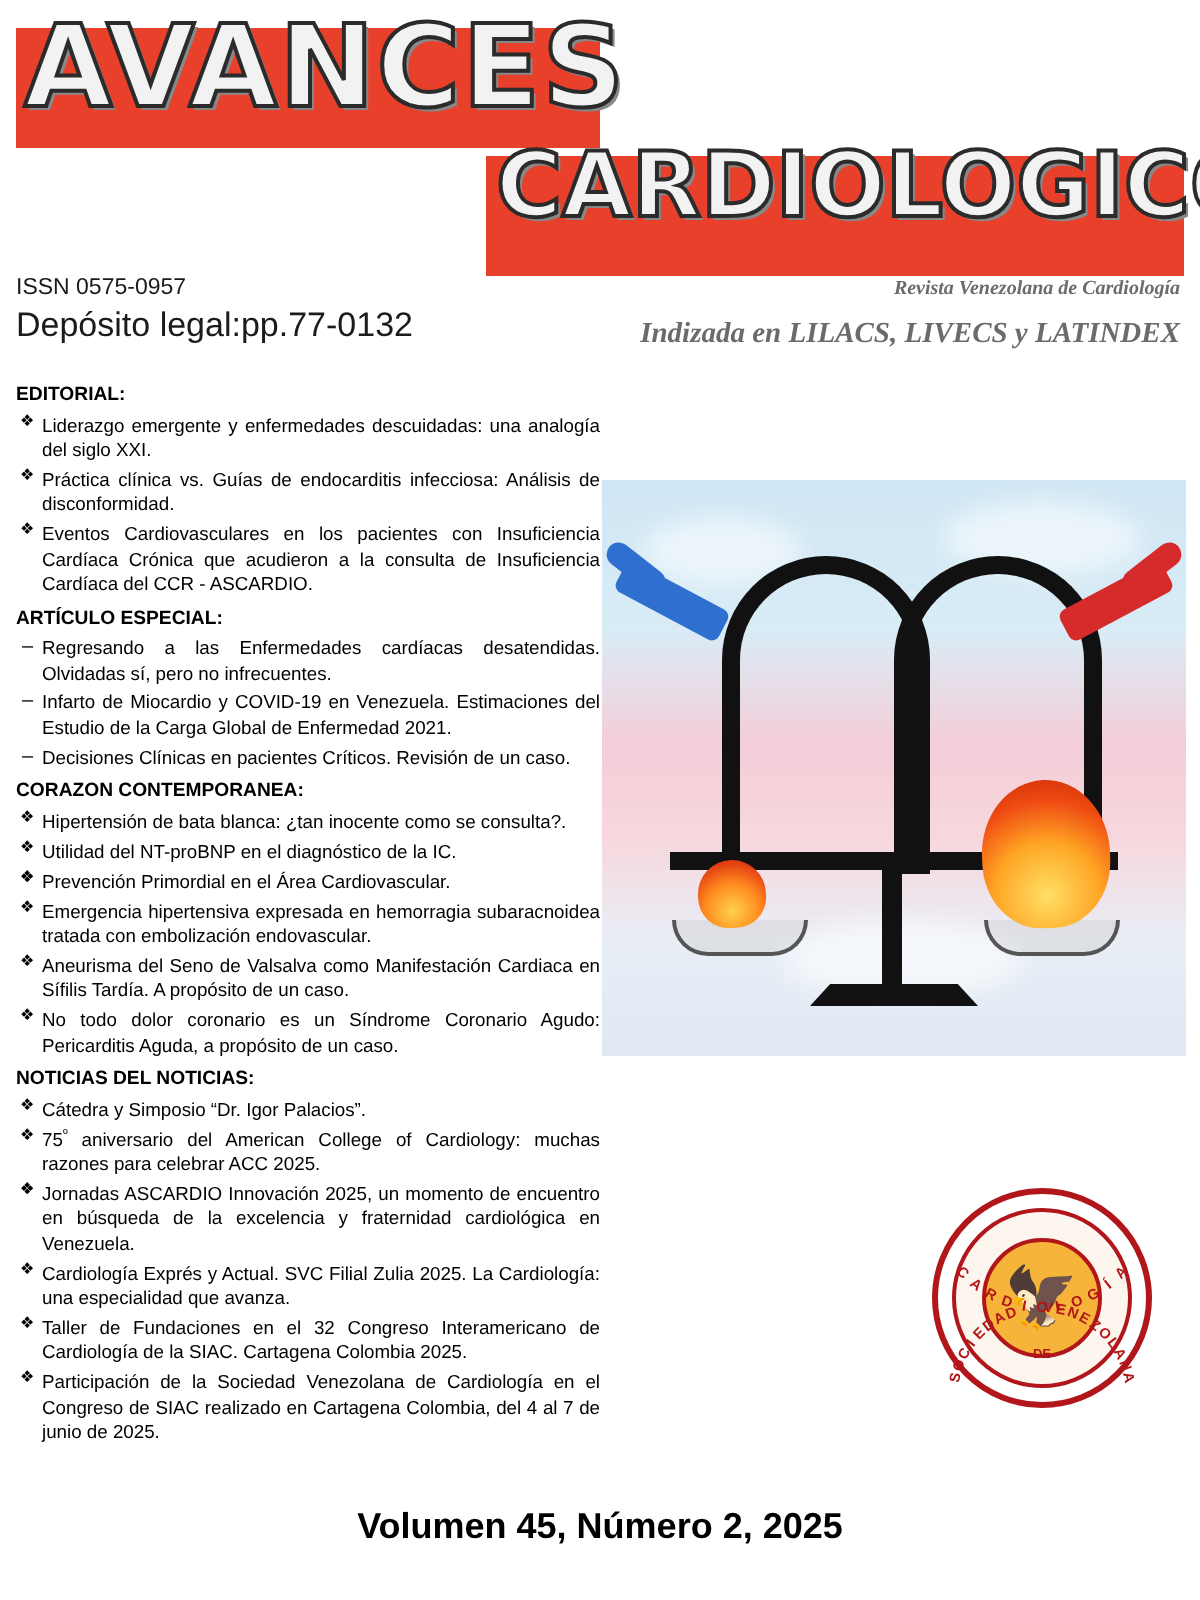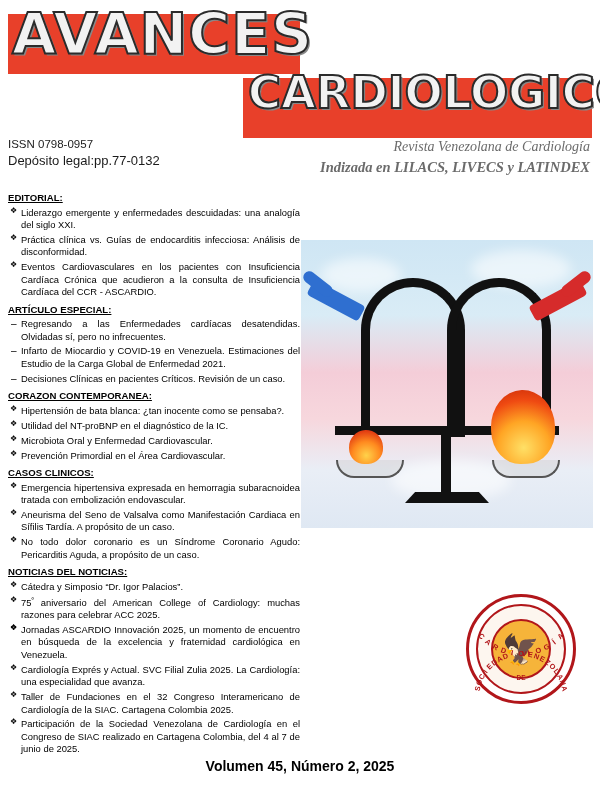--- a/index.html
+++ b/index.html
@@ -61,23 +61,23 @@
     color: #f2f2f2;
     -webkit-text-stroke: 2px #2b2b2b;
     text-shadow: 2px 2px 0 #888;
     line-height: 1;
   }
   .subtitle1 {
     position: absolute;
     right: 10px;
     top: 139px;
     font-family: "Liberation Serif", serif;
-    font-weight: normal;
+    font-weight: bold;
     font-style: italic;
-    font-size: 14px;
+    font-size: 10px;
     color: #6b6b6b;
     text-align: right;
   }
   .subtitle2 {
     position: absolute;
     right: 10px;
     top: 159px;
     font-family: "Liberation Serif", serif;
     font-weight: bold;
     font-style: italic;
@@ -90,21 +90,21 @@
     left: 8px;
     top: 138px;
     font-size: 11.5px;
     color: #1b1b1b;
     font-family: "Liberation Sans", sans-serif;
   }
   .deposito {
     position: absolute;
     left: 8px;
     top: 153px;
-    font-size: 13px;
+    font-size: 17px;
     color: #1b1b1b;
     font-family: "Liberation Sans", sans-serif;
   }
 
   
   .content {
     position: absolute;
     top: 192px;
     left: 0;
     width: 600px;
@@ -113,21 +113,20 @@
   .toc {
     position: absolute;
     left: 8px;
     top: 0;
     width: 292px;
     font-size: 9.4px;
     color: #000;
     line-height: 1.32;
   }
   .section-head {
-    text-decoration: underline;
     font-weight: bold;
     font-size: 9.6px;
     margin-top: 5px;
     margin-bottom: 2px;
     color: #000;
   }
   .section-head:first-child { margin-top: 0; }
   ul.items {
     list-style: none;
     margin: 0 0 0 0;
@@ -317,36 +316,36 @@
     color: #b1161a;
   }
 
   
   .volume {
     position: absolute;
     left: 0;
     right: 0;
     bottom: 26px;
     text-align: center;
-    font-size: 14px;
+    font-size: 18px;
     font-weight: bold;
     color: #000;
   }
 </style>
 </head>
 <body>
 
 <div class="masthead">
   <div class="red-bar-top"></div>
   <div class="red-bar-bottom"></div>
   <div class="title-avances">AVANCES</div>
   <div class="title-cardiologicos">CARDIOLOGICOS</div>
   <div class="subtitle1">Revista Venezolana de Cardiología</div>
   <div class="subtitle2">Indizada en LILACS, LIVECS y LATINDEX</div>
-  <div class="issn">ISSN 0798-0957</div>
+  <div class="issn">ISSN 0575-0957</div>
   <div class="deposito">Depósito legal:pp.77-0132</div>
 </div>
 
 <div class="content">
 
   <div class="toc">
       <div class="section-head">EDITORIAL:</div>
       <ul class="items">
         <li><span class="bullet">❖</span><span>Liderazgo emergente y enfermedades descuidadas: una analogía del siglo XXI.</span></li>
       </ul>
@@ -357,26 +356,25 @@
       <div class="section-head">ARTÍCULO ESPECIAL:</div>
       <ul class="items">
         <li><span class="bullet dash">–</span><span>Regresando a las Enfermedades cardíacas desatendidas. Olvidadas sí, pero no infrecuentes.</span></li>
         <li><span class="bullet dash">–</span><span>Infarto de Miocardio y COVID-19 en Venezuela. Estimaciones del Estudio de la Carga Global de Enfermedad 2021.</span></li>
       </ul>
       <ul class="items">
         <li><span class="bullet dash">–</span><span>Decisiones Clínicas en pacientes Críticos. Revisión de un caso.</span></li>
       </ul>
       <div class="section-head">CORAZON CONTEMPORANEA:</div>
       <ul class="items">
-        <li><span class="bullet">❖</span><span>Hipertensión de bata blanca: ¿tan inocente como se pensaba?.</span></li>
+        <li><span class="bullet">❖</span><span>Hipertensión de bata blanca: ¿tan inocente como se consulta?.</span></li>
         <li><span class="bullet">❖</span><span>Utilidad del NT-proBNP en el diagnóstico de la IC.</span></li>
-        <li><span class="bullet">❖</span><span>Microbiota Oral y Enfermedad Cardiovascular.</span></li>
+        <li><span class="bullet">❖</span></li>
         <li><span class="bullet">❖</span><span>Prevención Primordial en el Área Cardiovascular.</span></li>
       </ul>
-      <div class="section-head">CASOS CLINICOS:</div>
       <ul class="items">
         <li><span class="bullet">❖</span><span>Emergencia hipertensiva expresada en hemorragia subaracnoidea tratada con embolización endovascular.</span></li>
         <li><span class="bullet">❖</span><span>Aneurisma del Seno de Valsalva como Manifestación Cardiaca en Sífilis Tardía. A propósito de un caso.</span></li>
         <li><span class="bullet">❖</span><span>No todo dolor coronario es un Síndrome Coronario Agudo: Pericarditis Aguda, a propósito de un caso.</span></li>
       </ul>
       <div class="section-head">NOTICIAS DEL NOTICIAS:</div>
       <ul class="items">
         <li><span class="bullet">❖</span><span>Cátedra y Simposio “Dr. Igor Palacios”.</span></li>
         <li><span class="bullet">❖</span><span>75<sup>º</sup> aniversario del American College of Cardiology: muchas razones para celebrar ACC 2025.</span></li>
         <li><span class="bullet">❖</span></li>

